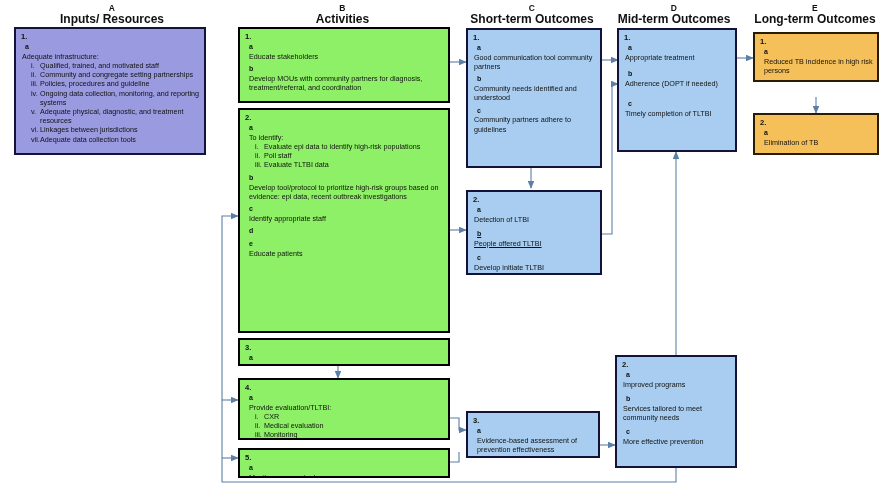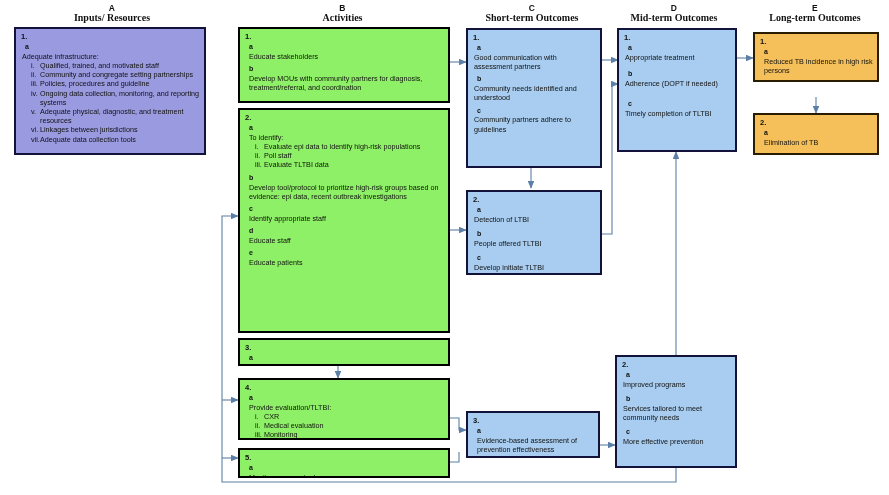--- a/index.html
+++ b/index.html
@@ -2,21 +2,21 @@
 <html><head>
 <meta charset="utf-8">
 <style>
   html,body{margin:0;padding:0;background:#ffffff;}
   body{width:889px;height:495px;position:relative;overflow:hidden;
        font-family:"Liberation Sans","DejaVu Sans",sans-serif;color:#111;}
   #canvas{position:absolute;inset:0;width:889px;height:495px;}
 
   .col-head{position:absolute;text-align:center;font-weight:bold;line-height:1.05;}
   .col-head .letter{font-size:8.5px;display:block;letter-spacing:.2px;}
-  .col-head .name{font-size:10px;display:block;font-family:Liberation Serif, serif;}
+  .col-head .name{font-size:12px;display:block;}
 
   .box{position:absolute;box-sizing:border-box;border:2px solid #000;
        font-size:7.2px;line-height:1.28;padding:3px 4px 2px 5px;overflow:hidden;}
   .box.blue-in{background:#9a9ae0;border-color:#12123a;}
   .box.green{background:#8ef066;border-color:#000;}
   .box.blue{background:#a8cdf0;border-color:#12123a;}
   .box.orange{background:#f5c05a;border-color:#2a1c00;}
 
   .num{font-weight:bold;font-size:7.6px;display:block;margin-bottom:1px;}
   .ltr{font-weight:bold;font-size:7px;display:block;margin:0 0 0 4px;}
@@ -147,21 +147,20 @@
     <span class="grp">
       <span class="ltr">b</span>
       <span class="txt ind">Develop tool/protocol to prioritize high-risk groups based on evidence: epi data, recent outbreak investigations</span>
     </span>
     <span class="grp">
       <span class="ltr">c</span>
       <span class="txt ind">Identify appropriate staff</span>
     </span>
     <span class="grp">
       <span class="ltr">d</span>
-      <span class="txt ind">Educate staff</span>
     </span>
     <span class="grp">
       <span class="ltr">e</span>
       <span class="txt ind">Educate patients</span>
     </span>
   </div>
 
   <div class="box green" style="left:238px;top:338px;width:212px;height:28px;">
     <span class="num">3.</span>
     <span class="ltr">a</span>
@@ -183,39 +182,39 @@
   <div class="box green" style="left:238px;top:448px;width:212px;height:30px;">
     <span class="num">5.</span>
     <span class="ltr">a</span>
     <span class="txt ind">Monitor program tool</span>
   </div>
 
   <div class="box blue" style="left:466px;top:28px;width:136px;height:140px;">
     <span class="num">1.</span>
     <span class="grp">
       <span class="ltr">a</span>
-      <span class="txt">Good communication with assessment partners</span>
+      <span class="txt">Good communication tool community partners</span>
     </span>
     <span class="grp">
       <span class="ltr">b</span>
       <span class="txt">Community needs identified and understood</span>
     </span>
     <span class="grp">
       <span class="ltr">c</span>
       <span class="txt">Community partners adhere to guidelines</span>
     </span>
   </div>
 
   <div class="box blue" style="left:466px;top:190px;width:136px;height:85px;">
     <span class="num">2.</span>
     <span class="grp">
       <span class="ltr">a</span>
       <span class="txt">Detection of LTBI</span>
     </span>
-    <span class="grp" style="margin-top:6px;">
+    <span class="grp" style="margin-top:6px;text-decoration:underline;">
       <span class="ltr">b</span>
       <span class="txt">People offered TLTBI</span>
     </span>
     <span class="grp" style="margin-top:6px;">
       <span class="ltr">c</span>
       <span class="txt">Develop initiate TLTBI</span>
     </span>
   </div>
 
   <div class="box blue" style="left:466px;top:411px;width:134px;height:47px;">

